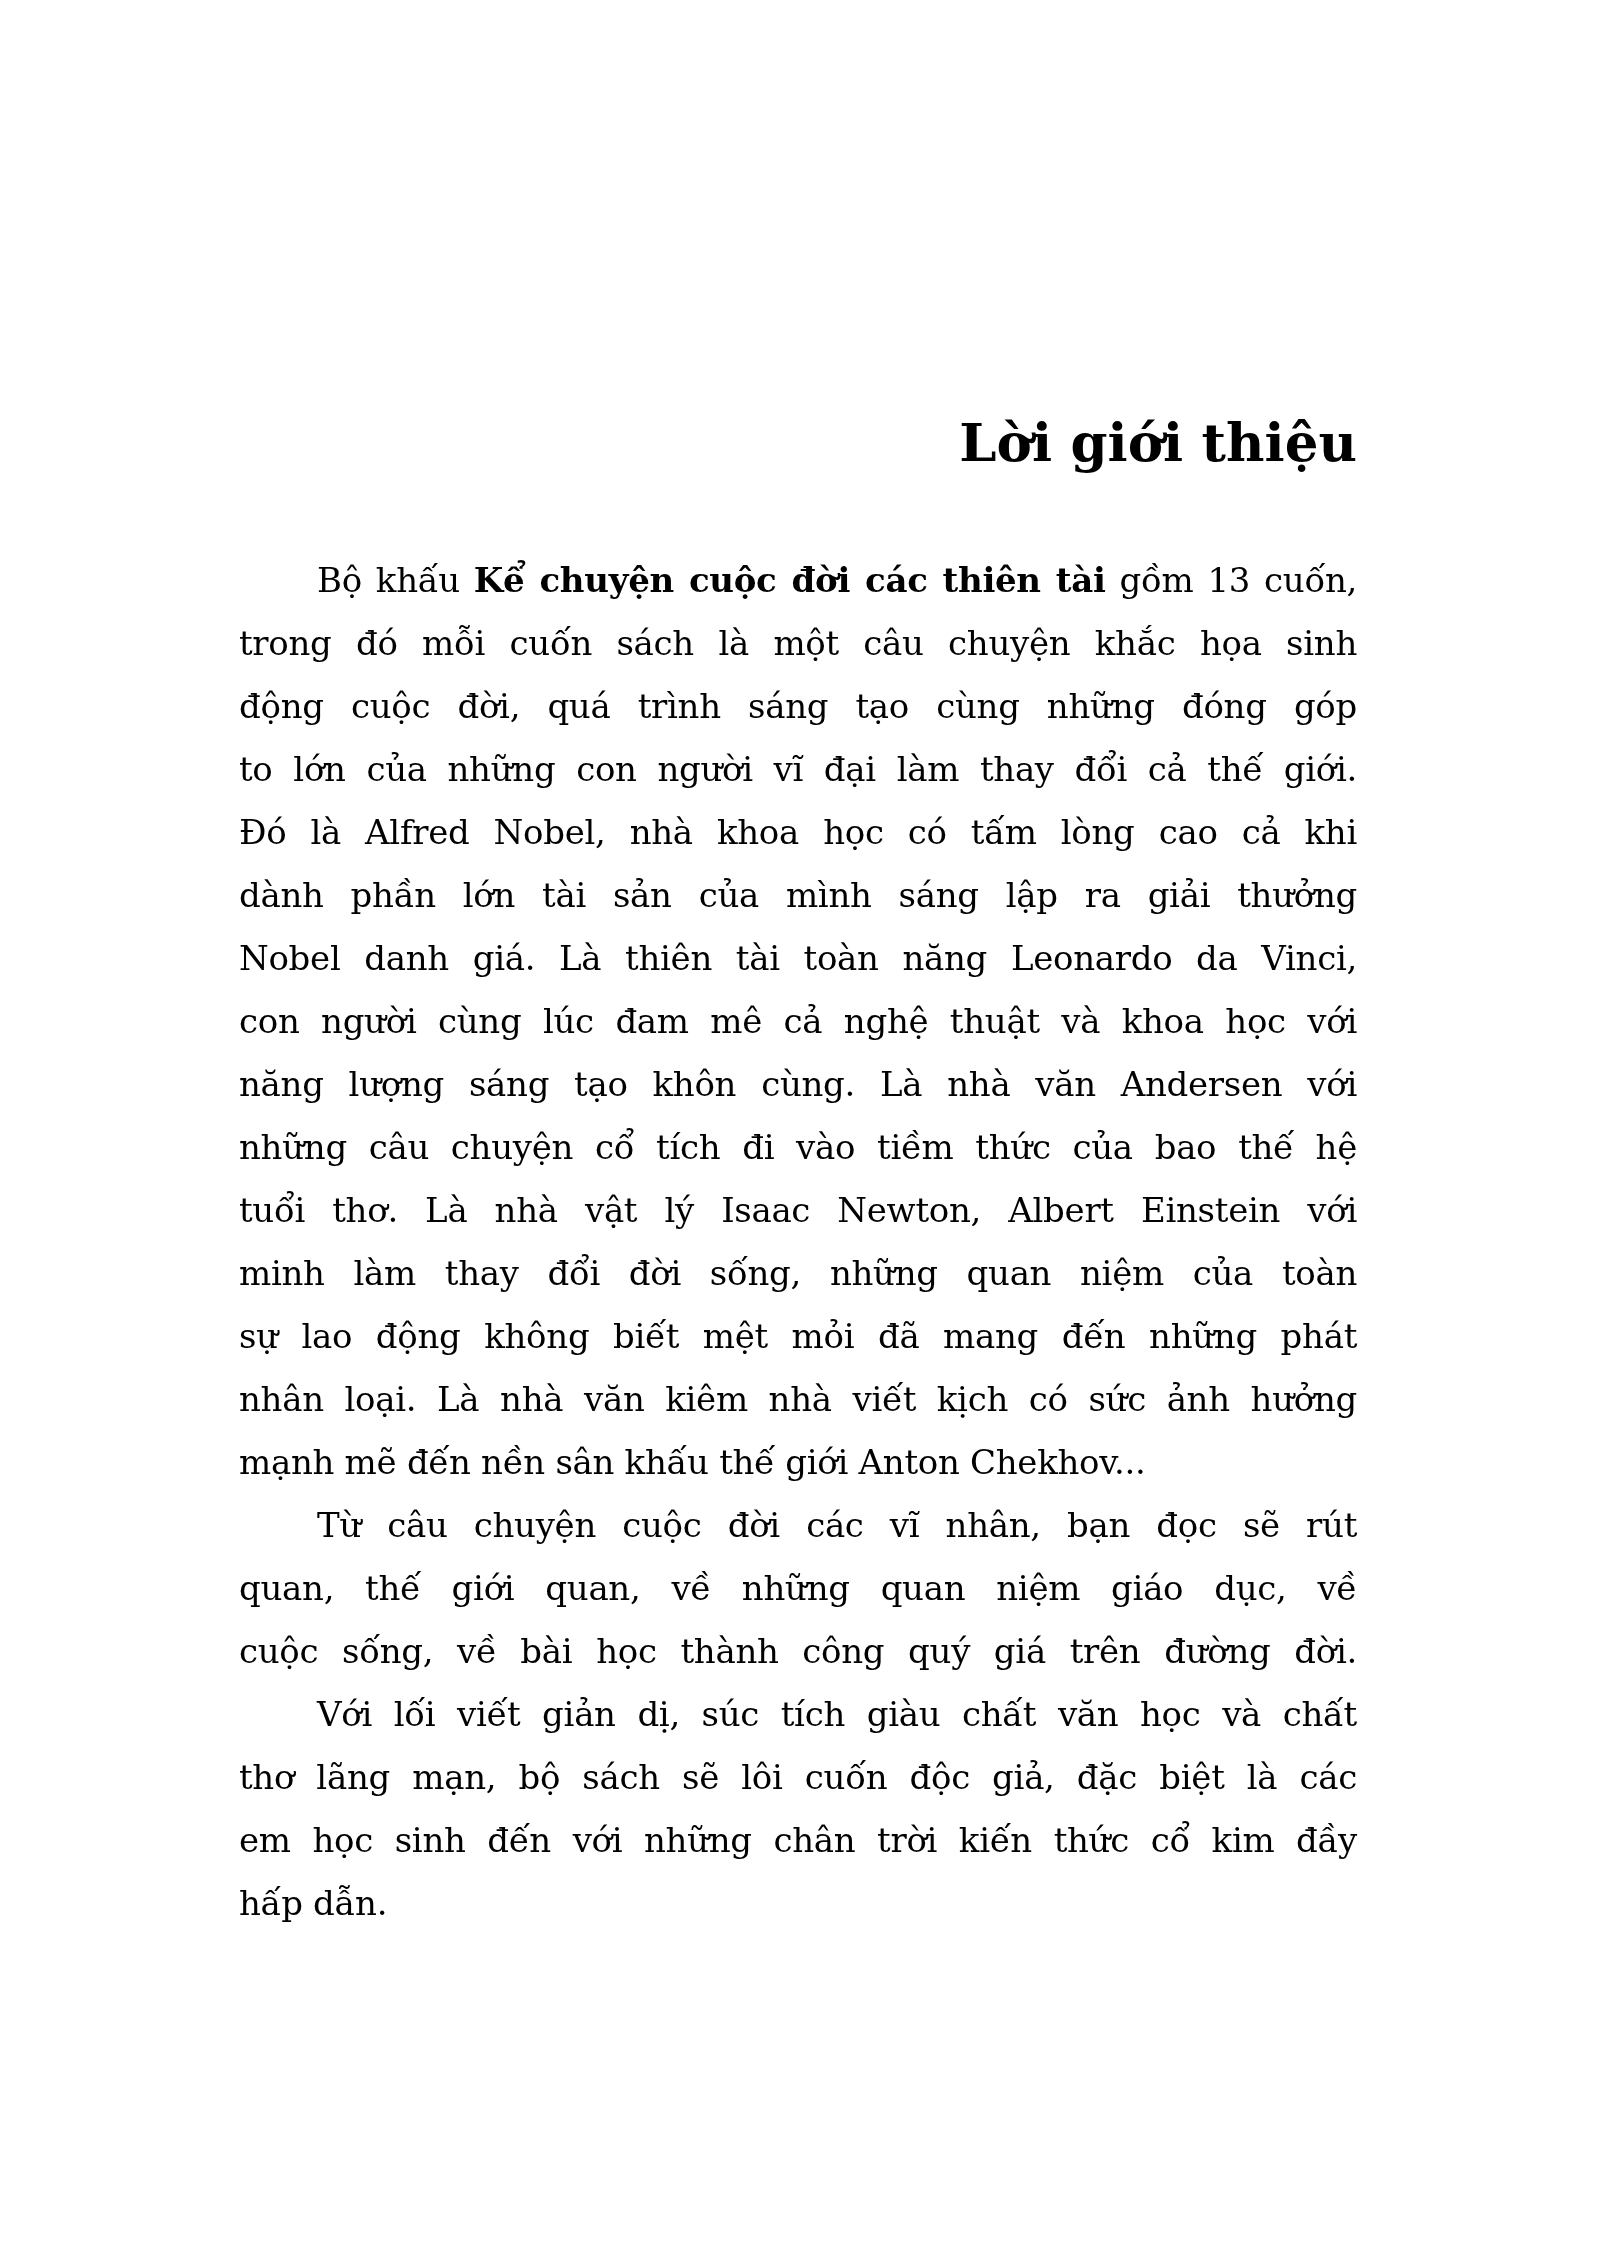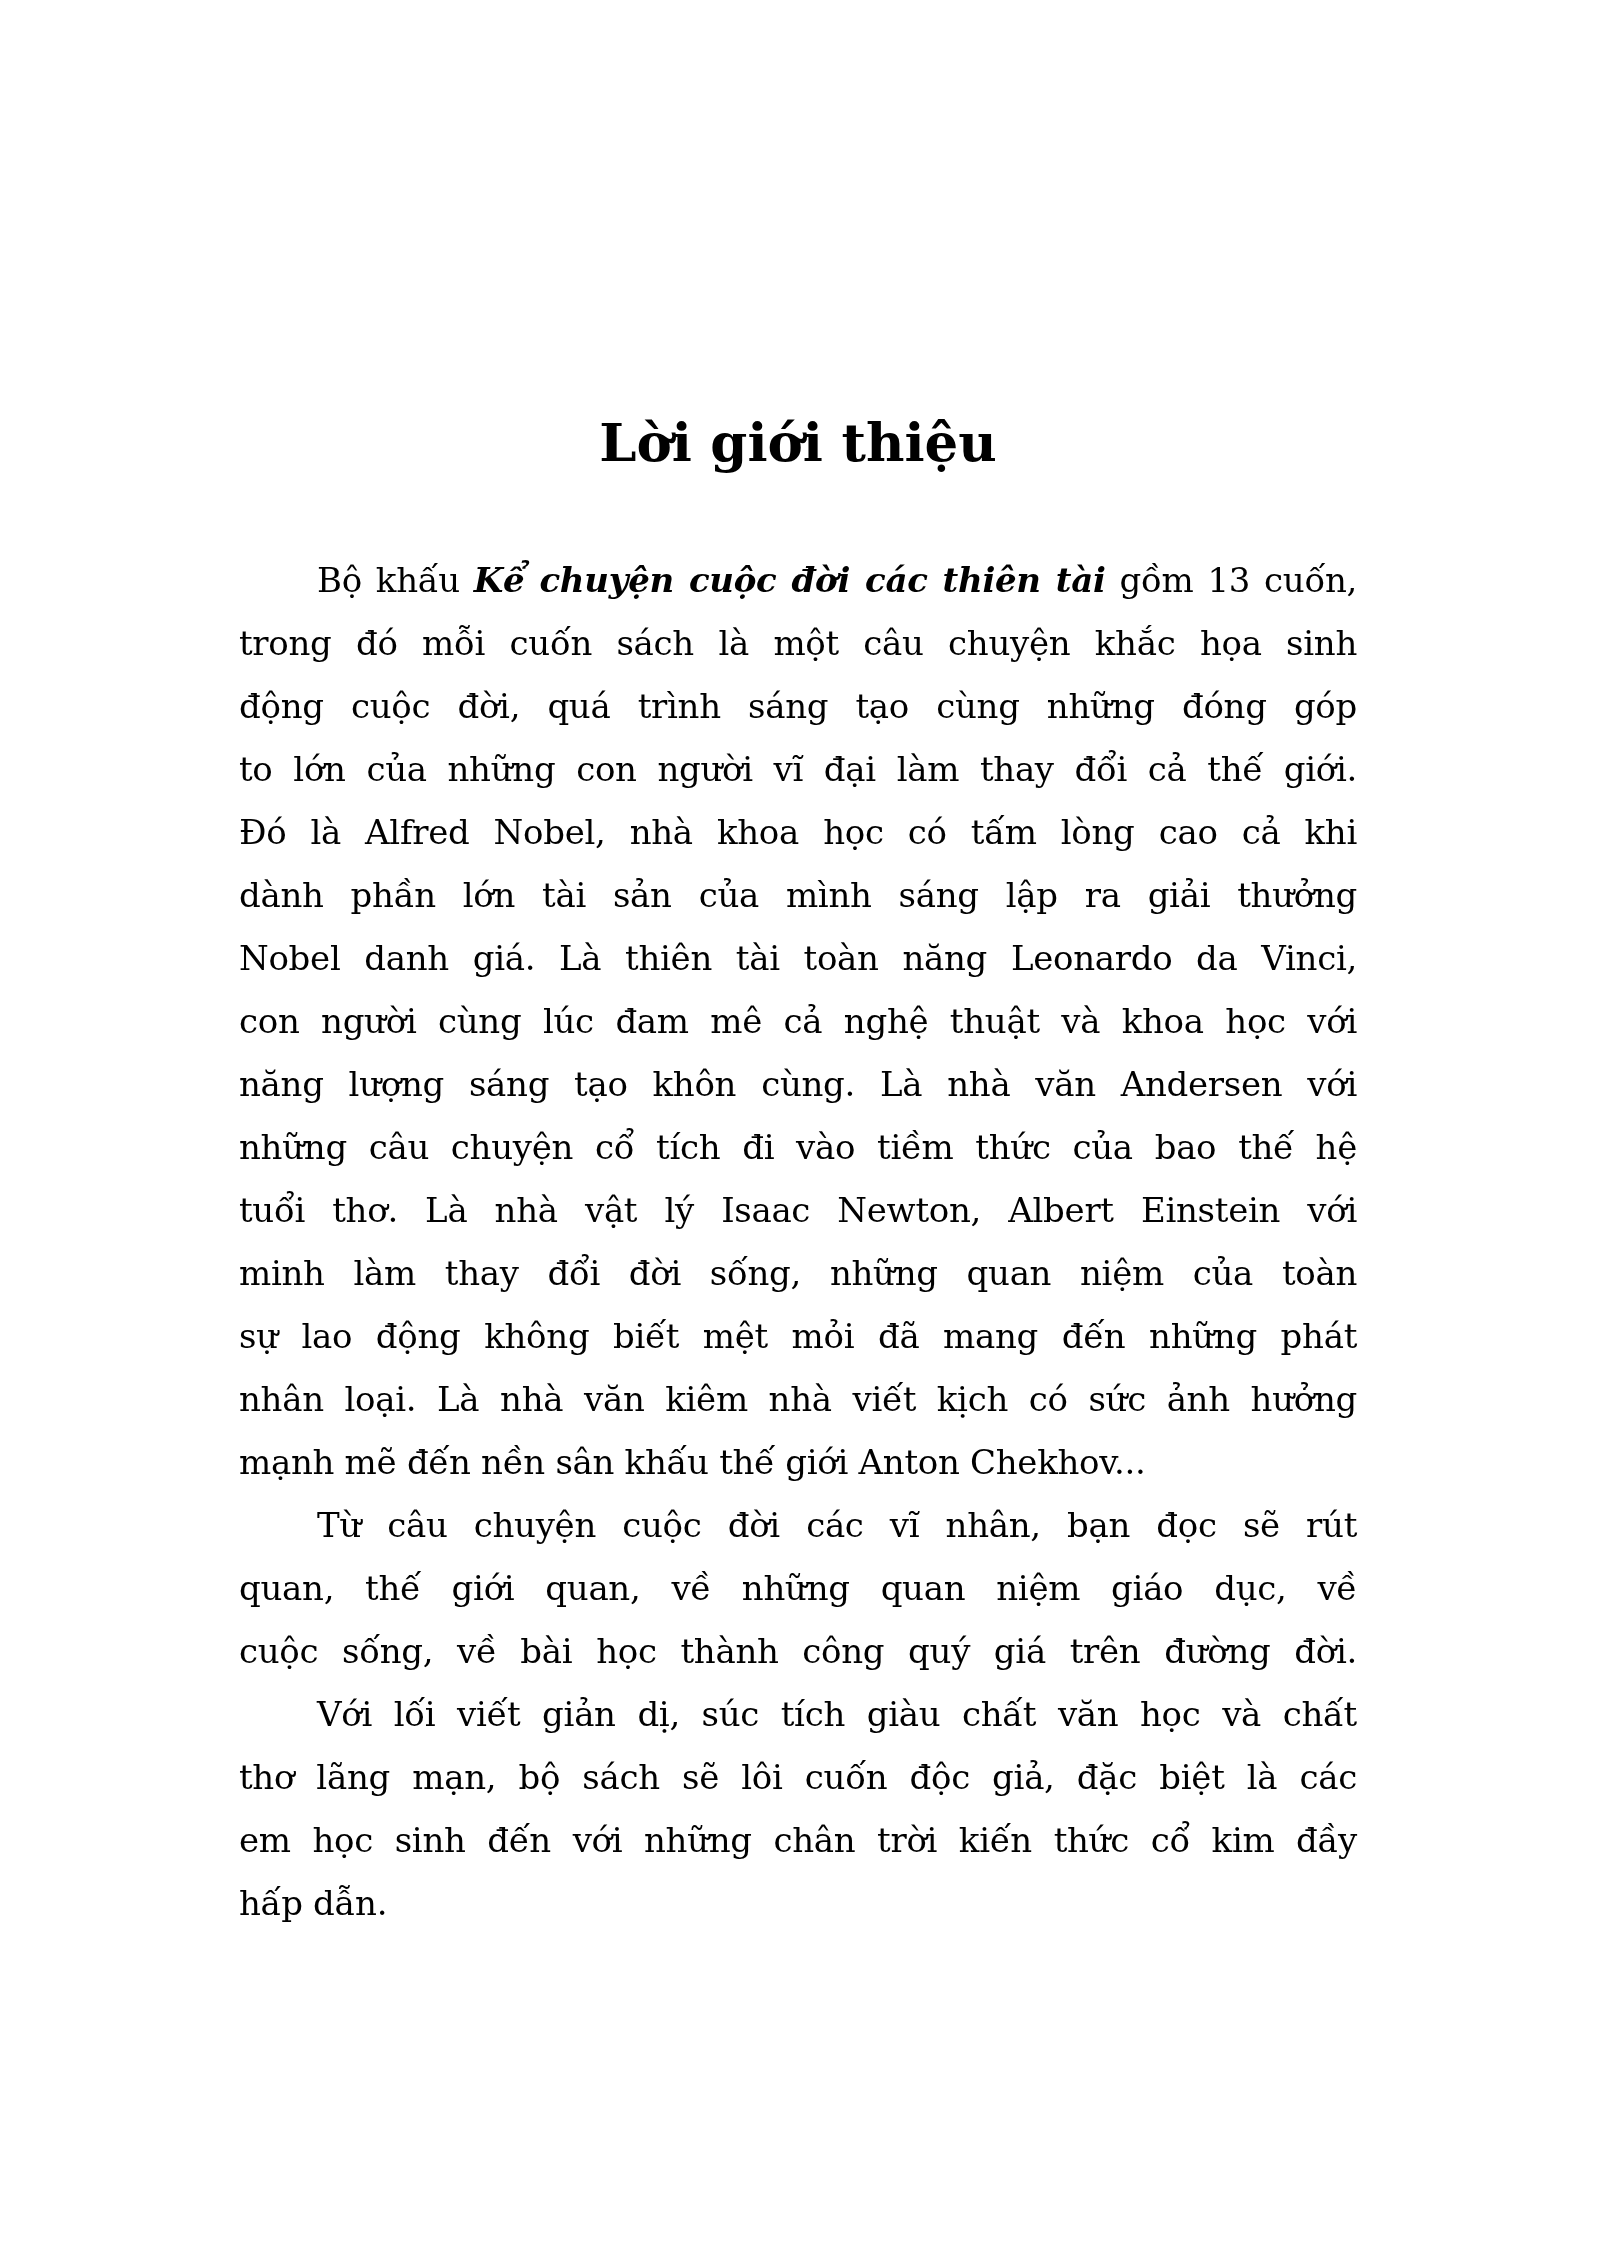--- a/index.html
+++ b/index.html
@@ -19,21 +19,21 @@
     position: absolute;
     inset: 0;
     background: #ffffff;
   }
   .title {
     position: absolute;
     left: 239px;
     top: 411px;
     width: 1118px;
     margin: 0;
-    text-align: center;
+    text-align: right;
     font-size: 53px;
     font-weight: 700;
     letter-spacing: 0px;
     color: #000000;
     line-height: 1.2;
   }
   .text-body {
     position: absolute;
     left: 239px;
     top: 549px;
@@ -54,21 +54,20 @@
     overflow: visible;
   }
   .line.indent {
     text-indent: 78px;
   }
   .line.end {
     text-align-last: left;
   }
   .bi {
     font-weight: 700;
-    font-style: italic;
   }
 </style>
 </head>
 <body>
 
 <div class="page">
   <h1 class="title">Lời giới thiệu</h1>
   <div class="text-body" id="text-body">
       <div class="para">
         <div class="line indent"><span>Bộ khấu </span><span class="bi">Kể chuyện cuộc đời các thiên tài</span><span> gồm 13 cuốn,</span></div>

